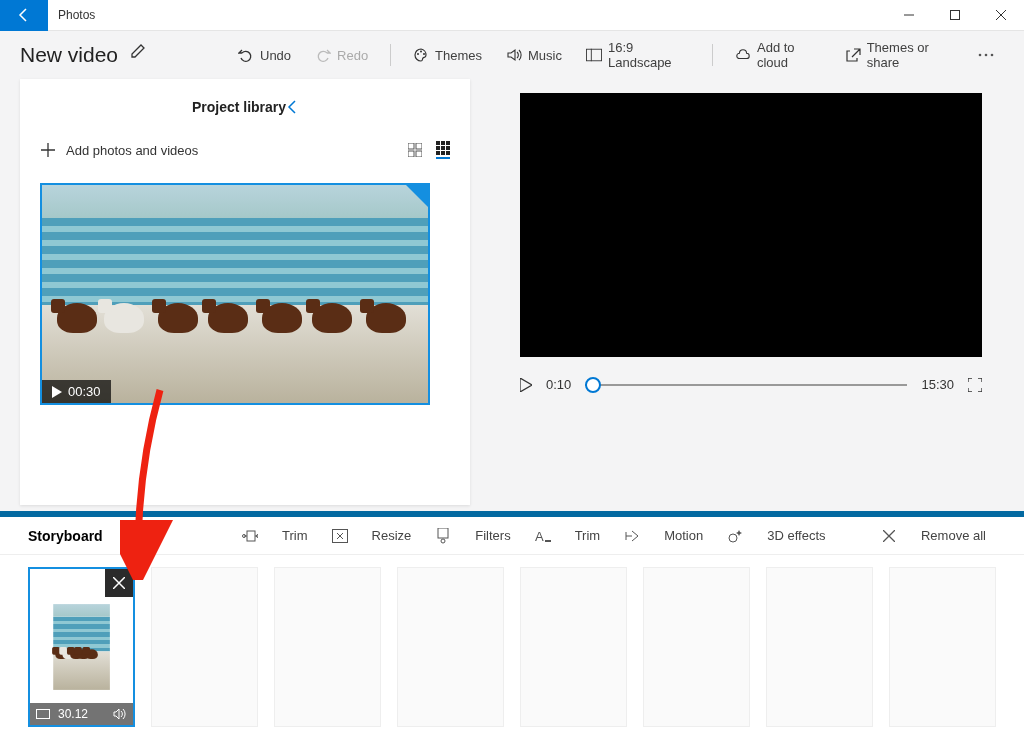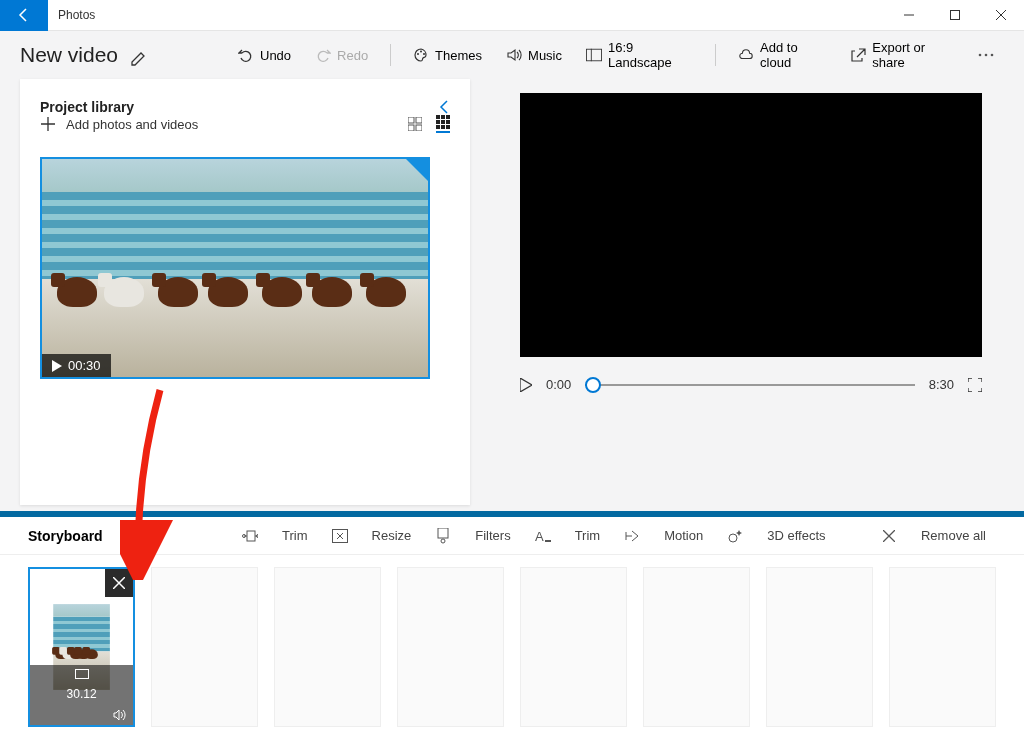--- a/index.html
+++ b/index.html
@@ -5,35 +5,35 @@
 * { box-sizing: border-box; margin: 0; padding: 0; font-family: "Segoe UI", Arial, sans-serif; }
 body { width: 1024px; height: 734px; background: #f4f4f5; overflow: hidden; position: relative; }
 
 .titlebar { height: 31px; background: #fff; display: flex; align-items: center; border-bottom: 1px solid #e5e5e5; }
 .back-btn { width: 48px; height: 31px; background: #0078d4; color: #fff; display:flex; align-items:center; justify-content:center; }
 .app-title { padding-left: 10px; font-size: 12px; color: #333; flex: 1; }
 .win-controls { display: flex; }
 .win-ctl { width: 46px; height: 31px; display:flex; align-items:center; justify-content:center; color:#333; font-size:10px; }
 
 .toolbar { height: 48px; display:flex; align-items:center; padding: 0 20px; gap: 4px; }
-.title-area { display:flex; align-items:flex-end; gap: 12px; min-width: 200px; }
+.title-area { display:flex; align-items:flex-start; gap: 12px; min-width: 200px; }
 .title-text { font-size: 21px; color: #222; }
-.tool-btn { display:flex; align-items:center; gap: 6px; padding: 6px 10px; font-size: 13px; color:#000000; border-radius:2px; }
+.tool-btn { display:flex; align-items:center; gap: 6px; padding: 6px 10px; font-size: 13px; color:#404040; border-radius:2px; }
 .tool-btn.disabled { color: #aaa; }
 .sep { width:1px; height:22px; background:#ccc; margin: 0 8px; }
 .spacer { flex: 1; }
 .ico { width:16px; height:16px; display:inline-flex; align-items:center; justify-content:center; }
 
 .main { display:flex; padding: 0 20px; gap: 28px; height: 426px; }
 
 .library-card { width: 450px; background:#fff; box-shadow: 0 1px 3px rgba(0,0,0,0.1); padding: 20px 20px 28px; position:relative; }
-.lib-head { display:flex; align-items:center; justify-content:space-between; }
+.lib-head { display:flex; align-items:center; justify-content:center; }
 .lib-title { font-size: 14px; font-weight:600; color:#222; }
 .lib-collapse { color:#0078d4; }
-.lib-row2 { display:flex; align-items:center; justify-content:space-between; }
+.lib-row2 { display:flex; align-items:center; justify-content:space-between; margin-top: 26px; }
 .add-btn { display:flex; align-items:center; gap:10px; font-size:13px; color:#333; }
 .view-toggles { display:flex; gap:14px; align-items:center; }
 .view-toggles .active { border-bottom:2px solid #0078d4; padding-bottom:2px; }
 
 .lib-thumb { margin-top: 24px; width:390px; height:222px; border:2px solid #148fe0; position:relative; overflow:hidden; background:#7aa; }
 .corner-tab { position:absolute; top:0; right:0; width:0; height:0; border-right:22px solid #148fe0; border-bottom:22px solid transparent; }
 .dur-badge { position:absolute; bottom:0; left:0; background:rgba(0,0,0,0.7); color:#fff; font-size:13px; padding:4px 10px; display:flex; align-items:center; gap:6px; }
 
 
 .scene { position:absolute; inset:0; }
@@ -52,21 +52,21 @@
 .thumb-dot { position:absolute; left:0; top:-7px; width:16px; height:16px; border:2px solid #0078d4; background:#fff; border-radius:50%; }
 
 .story-bar { height: 44px; display:flex; align-items:center; padding: 0 28px; margin-top: 6px; background:#fff; border-top:6px solid #0369a1; border-bottom:1px solid #eee; gap: 4px; }
 .story-title { font-size:14px; font-weight:600; width: 200px; }
 .sb-btn { display:flex; align-items:center; gap:24px; padding: 4px 10px; font-size:13px; color:#444; }
 .sb-spacer { flex:1; }
 
 .storyboard { padding: 12px 28px; background:#fff; display:flex; gap:16px; height: 180px; }
 .sb-clip { width:114px; height:160px; border:2px solid #148fe0; position:relative; overflow:hidden; }
 .sb-clip .close { position:absolute; top:0; right:0; width:28px; height:28px; background:#2b2b2b; color:#fff; display:flex; align-items:center; justify-content:center; font-size:13px; }
-.sb-meta { position:absolute; bottom:0; left:0; right:0; background:rgba(0,0,0,0.55); color:#fff; font-size:12px; padding:4px 6px; display:flex; align-items:center; gap:8px;flex-direction:column; }
+.sb-meta { position:absolute; bottom:0; left:0; right:0; background:rgba(0,0,0,0.55); color:#fff; font-size:12px; padding:4px 6px; display:flex; align-items:center; gap:8px; }
 .sb-clip .scene { transform: scale(0.55); transform-origin: center; }
 .sb-clip .horse{bottom:36%;width:22px;height:18px;}
 .empty-slot { width:114px; height:160px; background:#fafafa; box-shadow: inset 0 0 0 1px #eee; }
 
 .arrow { position:absolute; left:120px; top:380px; pointer-events:none; }
 
 svg { display:block; }
 </style>
 </head>
 <body>
@@ -162,21 +162,21 @@
         </svg>
       </span>
     <span>Add to cloud</span>
   </div>
   <div class="tool-btn">
     <span class="ico">
         <svg width="16" height="16" viewBox="0 0 16 16">
           <path d="M9 2 L15 2 L15 8 M15 2 L7 10 M5 4 H2 V14 H12 V11" stroke="#333" fill="none" stroke-width="1.2"></path>
         </svg>
       </span>
-    <span>Export or share</span>
+    <span>Themes or share</span>
   </div>
   <div class="tool-btn">
     <span class="ico">
         <svg width="16" height="4">
           <circle cx="2" cy="2" r="1.3" fill="#555"></circle>
           <circle cx="8" cy="2" r="1.3" fill="#555"></circle>
           <circle cx="14" cy="2" r="1.3" fill="#555"></circle>
         </svg>
       </span>
   </div>
@@ -251,25 +251,25 @@
   </div>
 
   <div class="preview-col">
     <div class="preview"></div>
     <div class="controls">
       <span>
           <svg width="12" height="14">
             <path d="M0 0 L12 7 L0 14 Z" fill="none" stroke="#333" stroke-width="1.3"></path>
           </svg>
         </span>
-      <span>0:00</span>
+      <span>0:10</span>
       <div class="track">
         <div class="thumb-dot"></div>
       </div>
-      <span>8:30</span>
+      <span>15:30</span>
       <span>
           <svg width="14" height="14">
             <path d="M0 4 V0 H4 M10 0 H14 V4 M14 10 V14 H10 M4 14 H0 V10" stroke="#333" fill="none" stroke-width="1.3"></path>
           </svg>
         </span>
     </div>
   </div>
 </div>
 
 <div class="story-bar">

